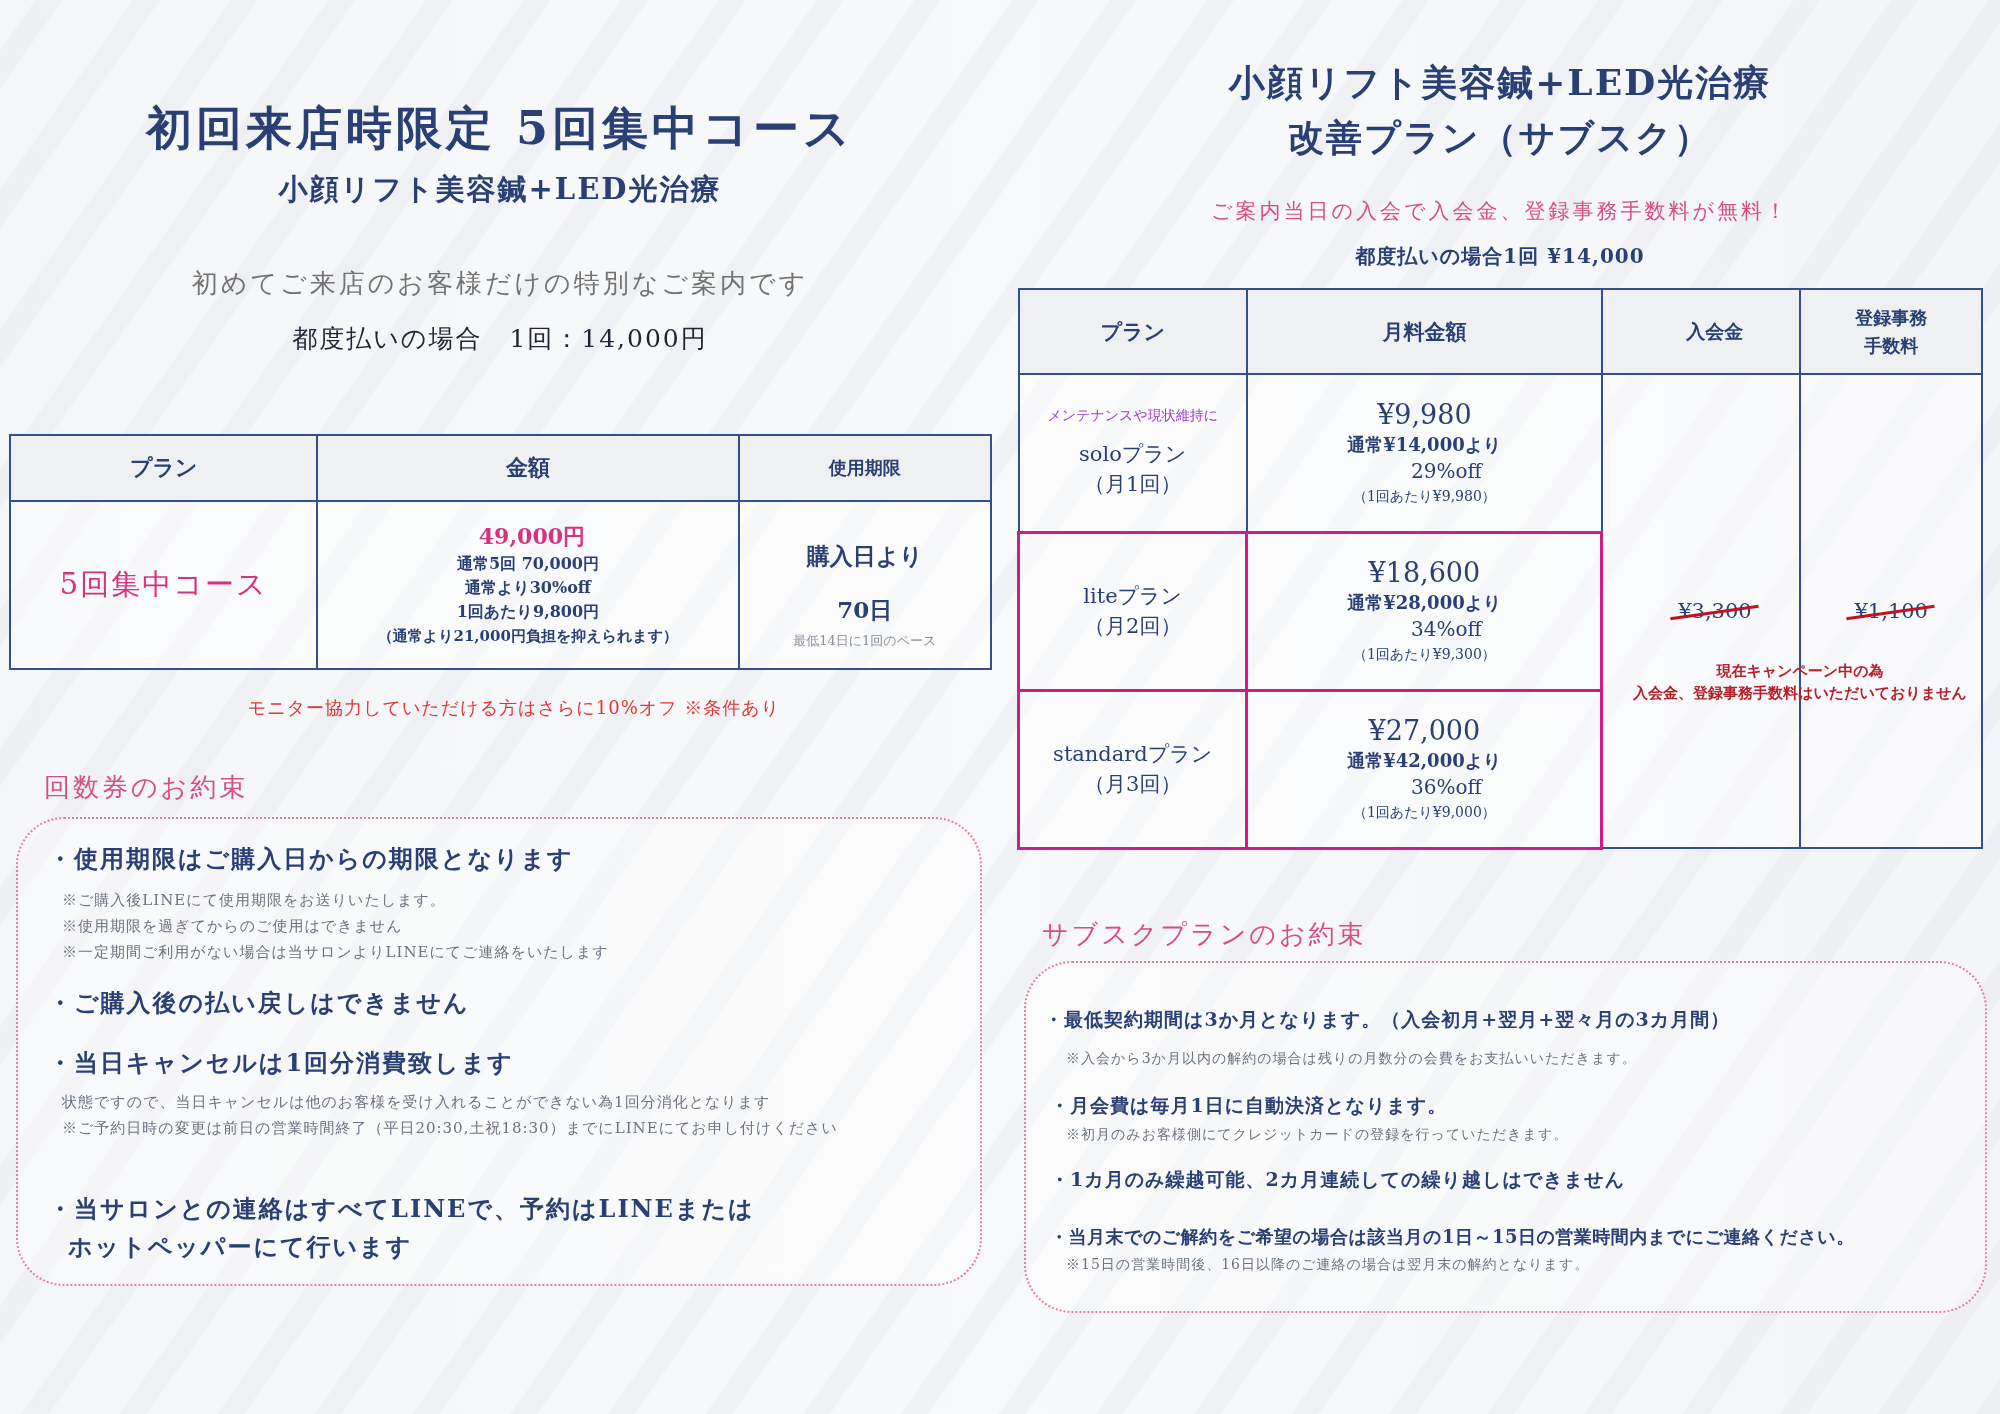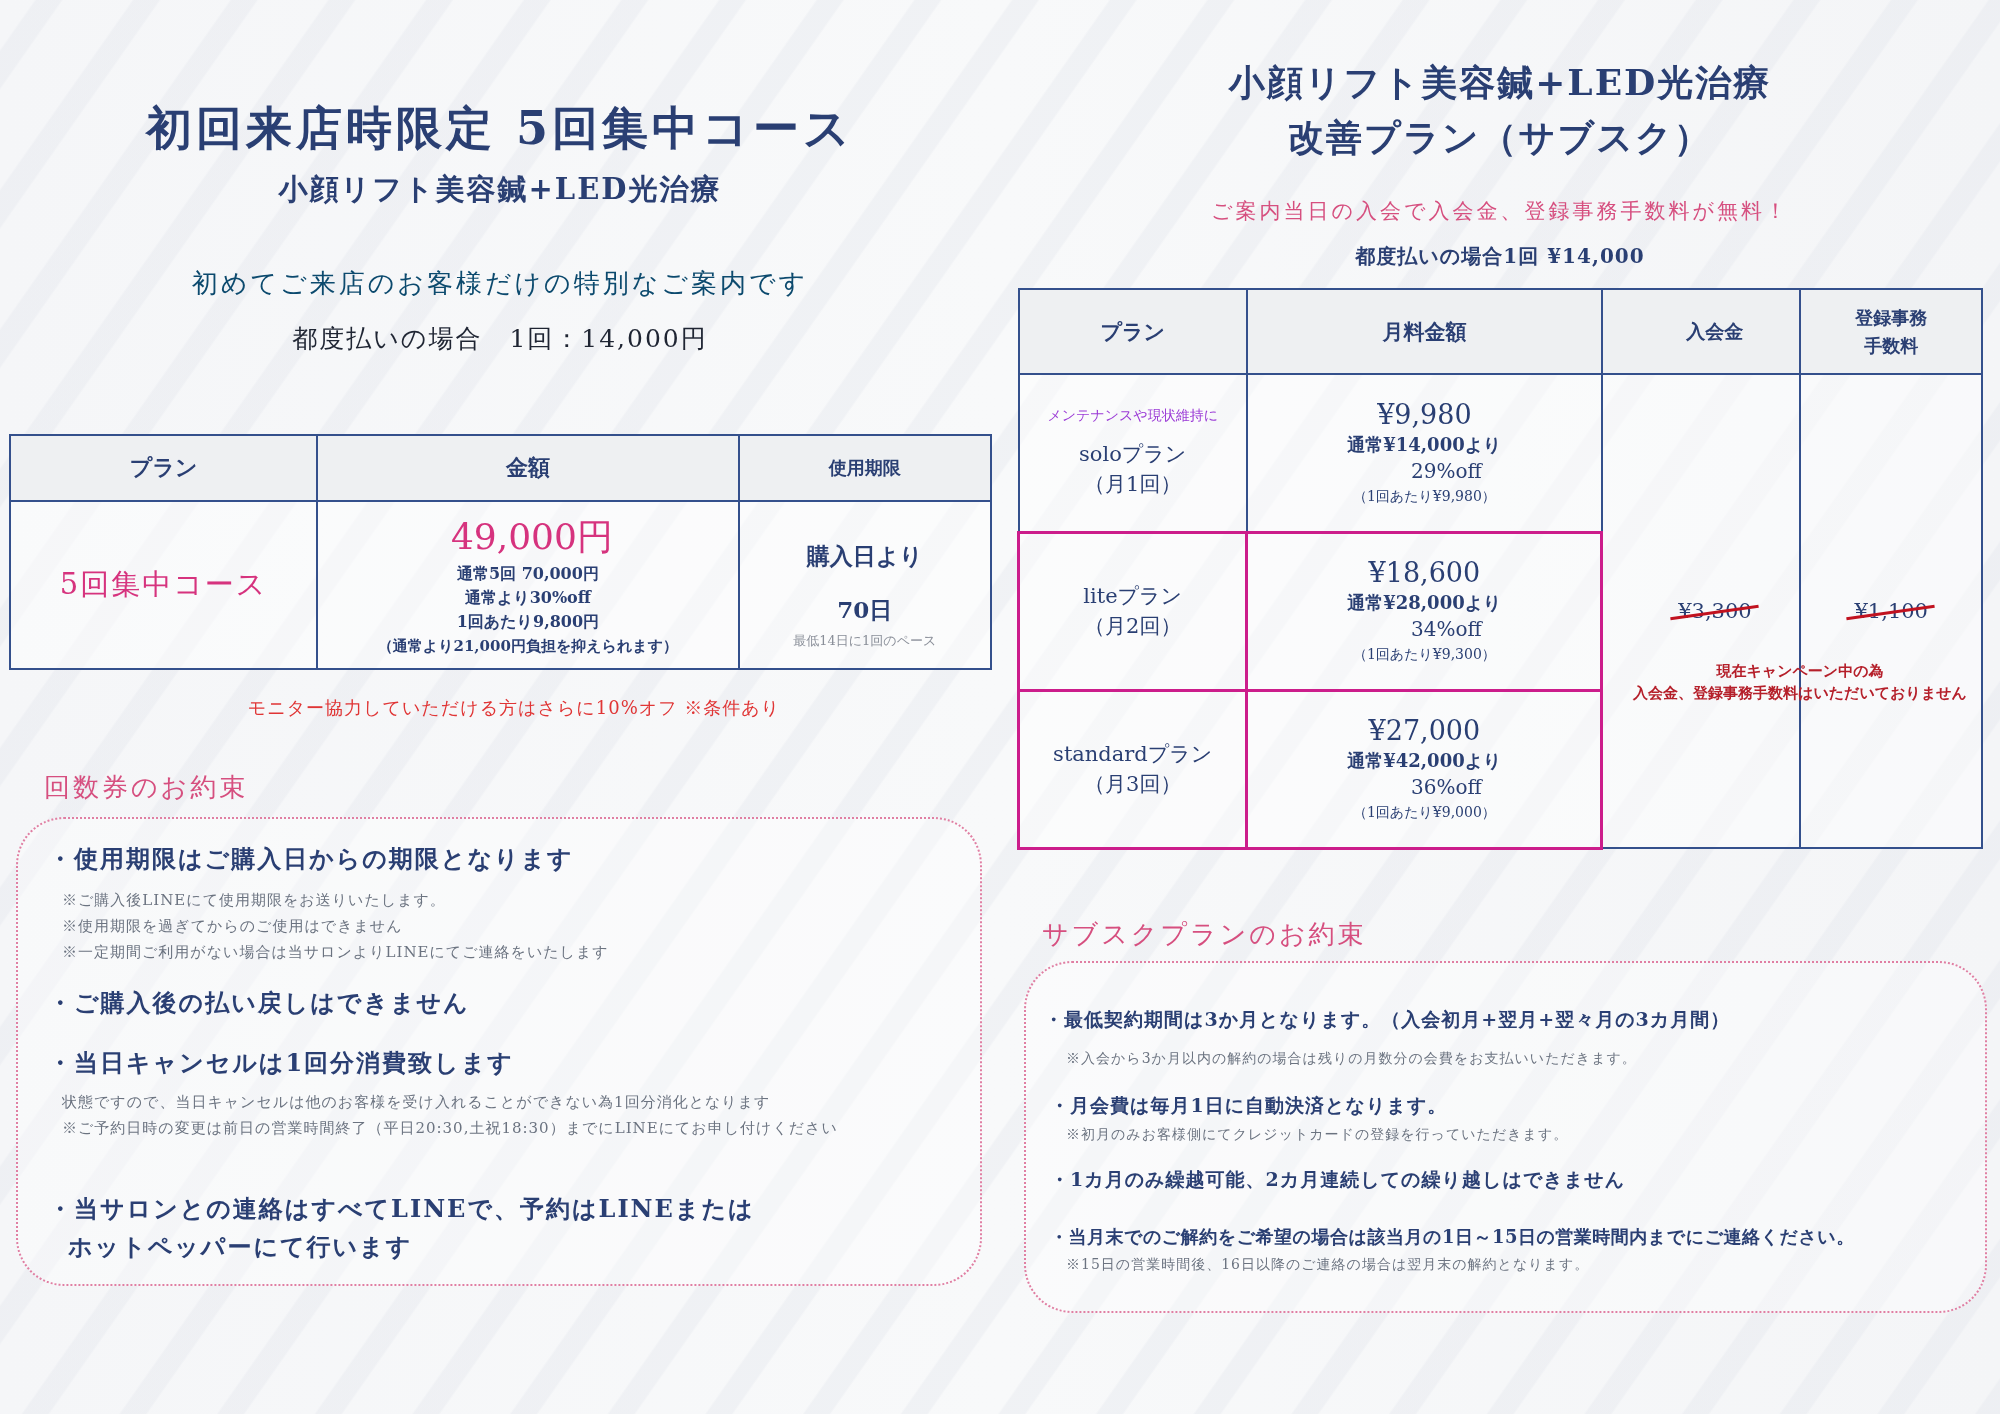--- a/index.html
+++ b/index.html
@@ -11,42 +11,42 @@
     background:
       repeating-linear-gradient(125deg,
         rgba(255,255,255,0.0) 0px, rgba(255,255,255,0.0) 28px,
         rgba(225,228,235,0.35) 30px, rgba(225,228,235,0.35) 50px,
         rgba(255,255,255,0.0) 52px, rgba(255,255,255,0.0) 80px),
       linear-gradient(90deg, #f5f6f8 0%, #f8f9fa 50%, #f4f5f7 100%);
   }
   .abs { position: absolute; }
   .center { text-align: center; }
   .navy { color: #2a3f73; }
-  .pink { color: #0c4a6e; }
+  .pink { color: #737373; }
   .red { color: #e03535; padding-left: 28px; }
 
   
   .l-title { left: 0; width: 1000px; top: 98px; font-size: 46px; letter-spacing: 4px; font-weight: bold; }
   .l-sub { left: 0; width: 1000px; top: 170px; font-size: 29px; letter-spacing: 2px; font-weight: bold; }
   .l-intro { left: 0; width: 1000px; top: 266px; font-size: 26px; letter-spacing: 3px; }
   .l-price { left: 0; width: 1000px; top: 322px; font-size: 25px; color: #1f2533; letter-spacing: 2px; }
 
   table.grid { border-collapse: collapse; position: absolute; }
   table.grid td, table.grid th {
     border: 2px solid #34508c; vertical-align: middle; text-align: center;
   }
   table.grid th { background: #eef0f2; font-weight: bold; }
 
   .l-table { left: 9px; top: 434px; width: 983px; height: 234px; }
   .l-table th { height: 66px; font-size: 22px; }
   .l-table td { height: 168px; background: rgba(255,255,255,0.45); }
   .l-table .c1 { width: 308px; }
   .l-table .c2 { width: 422px; }
   .l-table .c3 { width: 253px; }
-  .big-pink { font-size: 36px; color: #d6337e; font-weight: normal; padding-left: 8px; }
+  .big-pink { font-size: 22px; color: #d6337e; font-weight: bold; padding-left: 8px; }
   .course-name { font-size: 29px; color: #d6337e; letter-spacing: 2px; }
   .lines .ln { font-size: 16px; line-height: 24px; font-weight: bold; }
   .lines .ln.s { font-size: 15px; }
   .lim1 { font-size: 23px; font-weight: bold; line-height: 36px; margin-top: 18px; }
   .lim2 { font-size: 13px; color: #8a8f99; margin-top: 4px; }
 
   .l-monitor { left: 0; width: 1000px; top: 696px; font-size: 18px; letter-spacing: 1px; }
 
   .sec-h { font-size: 26px; letter-spacing: 3px; color: #d64f7f; }
   .promise-box {

